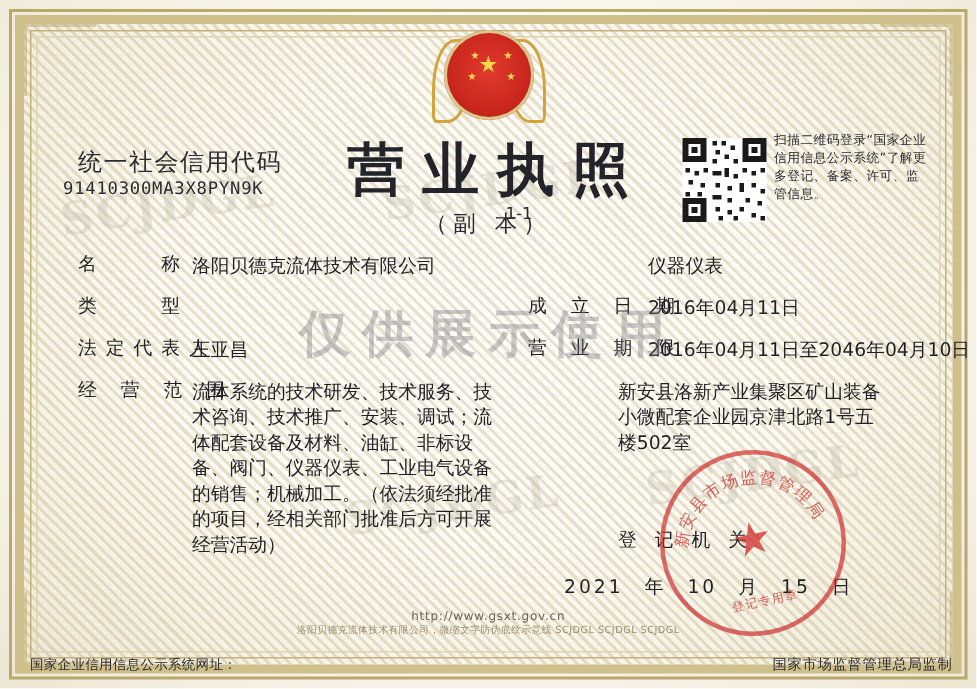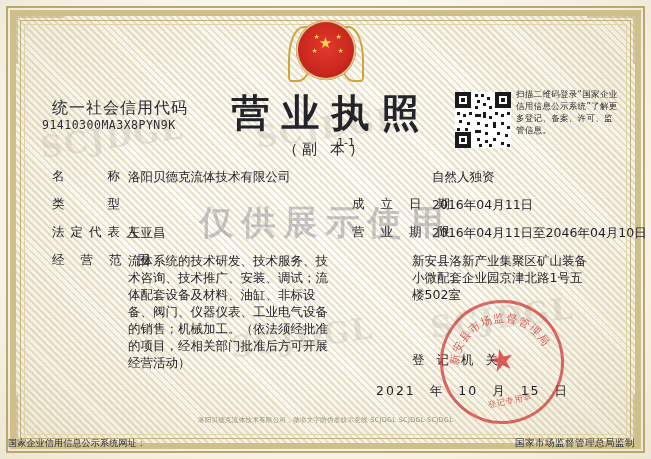--- a/index.html
+++ b/index.html
@@ -170,21 +170,21 @@
     fill:rgba(204,36,34,.85);font-size:11px;letter-spacing:1px;
     font-family:"DejaVu Sans","Liberation Sans",sans-serif;
   }
   .seal .bottom-txt{
     position:absolute;left:0;right:0;bottom:14px;text-align:center;
     font-size:8px;color:rgba(204,36,34,.85);letter-spacing:1px;
   }
 
   
   .footer-left{
-    position:absolute;left:8px;bottom:9px;font-size:9px;color:#2b2b31;letter-spacing:.2px;
+    position:absolute;left:20px;bottom:9px;font-size:9px;color:#2b2b31;letter-spacing:.2px;
   }
   .footer-right{
     position:absolute;right:16px;bottom:9px;font-size:9.5px;color:#2b2b31;letter-spacing:.5px;
   }
   .microline{
     position:absolute;left:0;right:0;bottom:34px;text-align:center;
     font-size:6.5px;color:#9b8f6e;letter-spacing:.3px;line-height:9px;
   }
   .url-line{
     position:absolute;left:0;right:0;bottom:44px;text-align:center;
@@ -290,21 +290,21 @@
   <div class="fvalue vl-name">洛阳贝德克流体技术有限公司</div>
 
   <div class="field lblock row-type flabel">类　　型</div>
 
   <div class="field lblock row-legal flabel">法定代表人</div>
   <div class="fvalue vl-legal">王亚昌</div>
 
   <div class="field lblock row-scope flabel">经 营 范 围</div>
   <div class="fvalue vl-scope">流体系统的技术研发、技术服务、技术咨询、技术推广、安装、调试；流体配套设备及材料、油缸、非标设备、阀门、仪器仪表、工业电气设备的销售；机械加工。（依法须经批准的项目，经相关部门批准后方可开展经营活动）</div>
 
-  <div class="fvalue vr-capital">自然人独资</div>
+  <div class="fvalue vr-capital">仪器仪表</div>
 
   <div class="field rblock row-type flabel">成 立 日 期</div>
   <div class="fvalue vr-date">2016年04月11日</div>
 
   <div class="field rblock row-legal flabel">营 业 期 限</div>
   <div class="fvalue vr-term">2016年04月11日至2046年04月10日</div>
 
   <div class="fvalue vr-addr">新安县洛新产业集聚区矿山装备小微配套企业园京津北路1号五楼502室</div>
 
   <div class="watermark">仅供展示使用</div>
@@ -325,17 +325,18 @@
         <path id="arcpath" d="M 14,64 A 45,45 0 0 1 104,64"></path>
       </defs>
       <text>
         <textPath href="#arcpath" startOffset="50%" text-anchor="middle" id="sealtop">新安县市场监督管理局</textPath>
       </text>
     </svg>
     <div class="star">★</div>
     <div class="bottom-txt">登记专用章</div>
   </div>
 
+  <div class="url-line">http://www.gsxt.gov.cn</div>
   <div class="microline">洛阳贝德克流体技术有限公司，微缩文字防伪底纹示意线 SCJDGL SCJDGL SCJDGL</div>
   <div class="footer-left">国家企业信用信息公示系统网址：</div>
   <div class="footer-right">国家市场监督管理总局监制</div>
 
 </div>
 
 </body></html>

